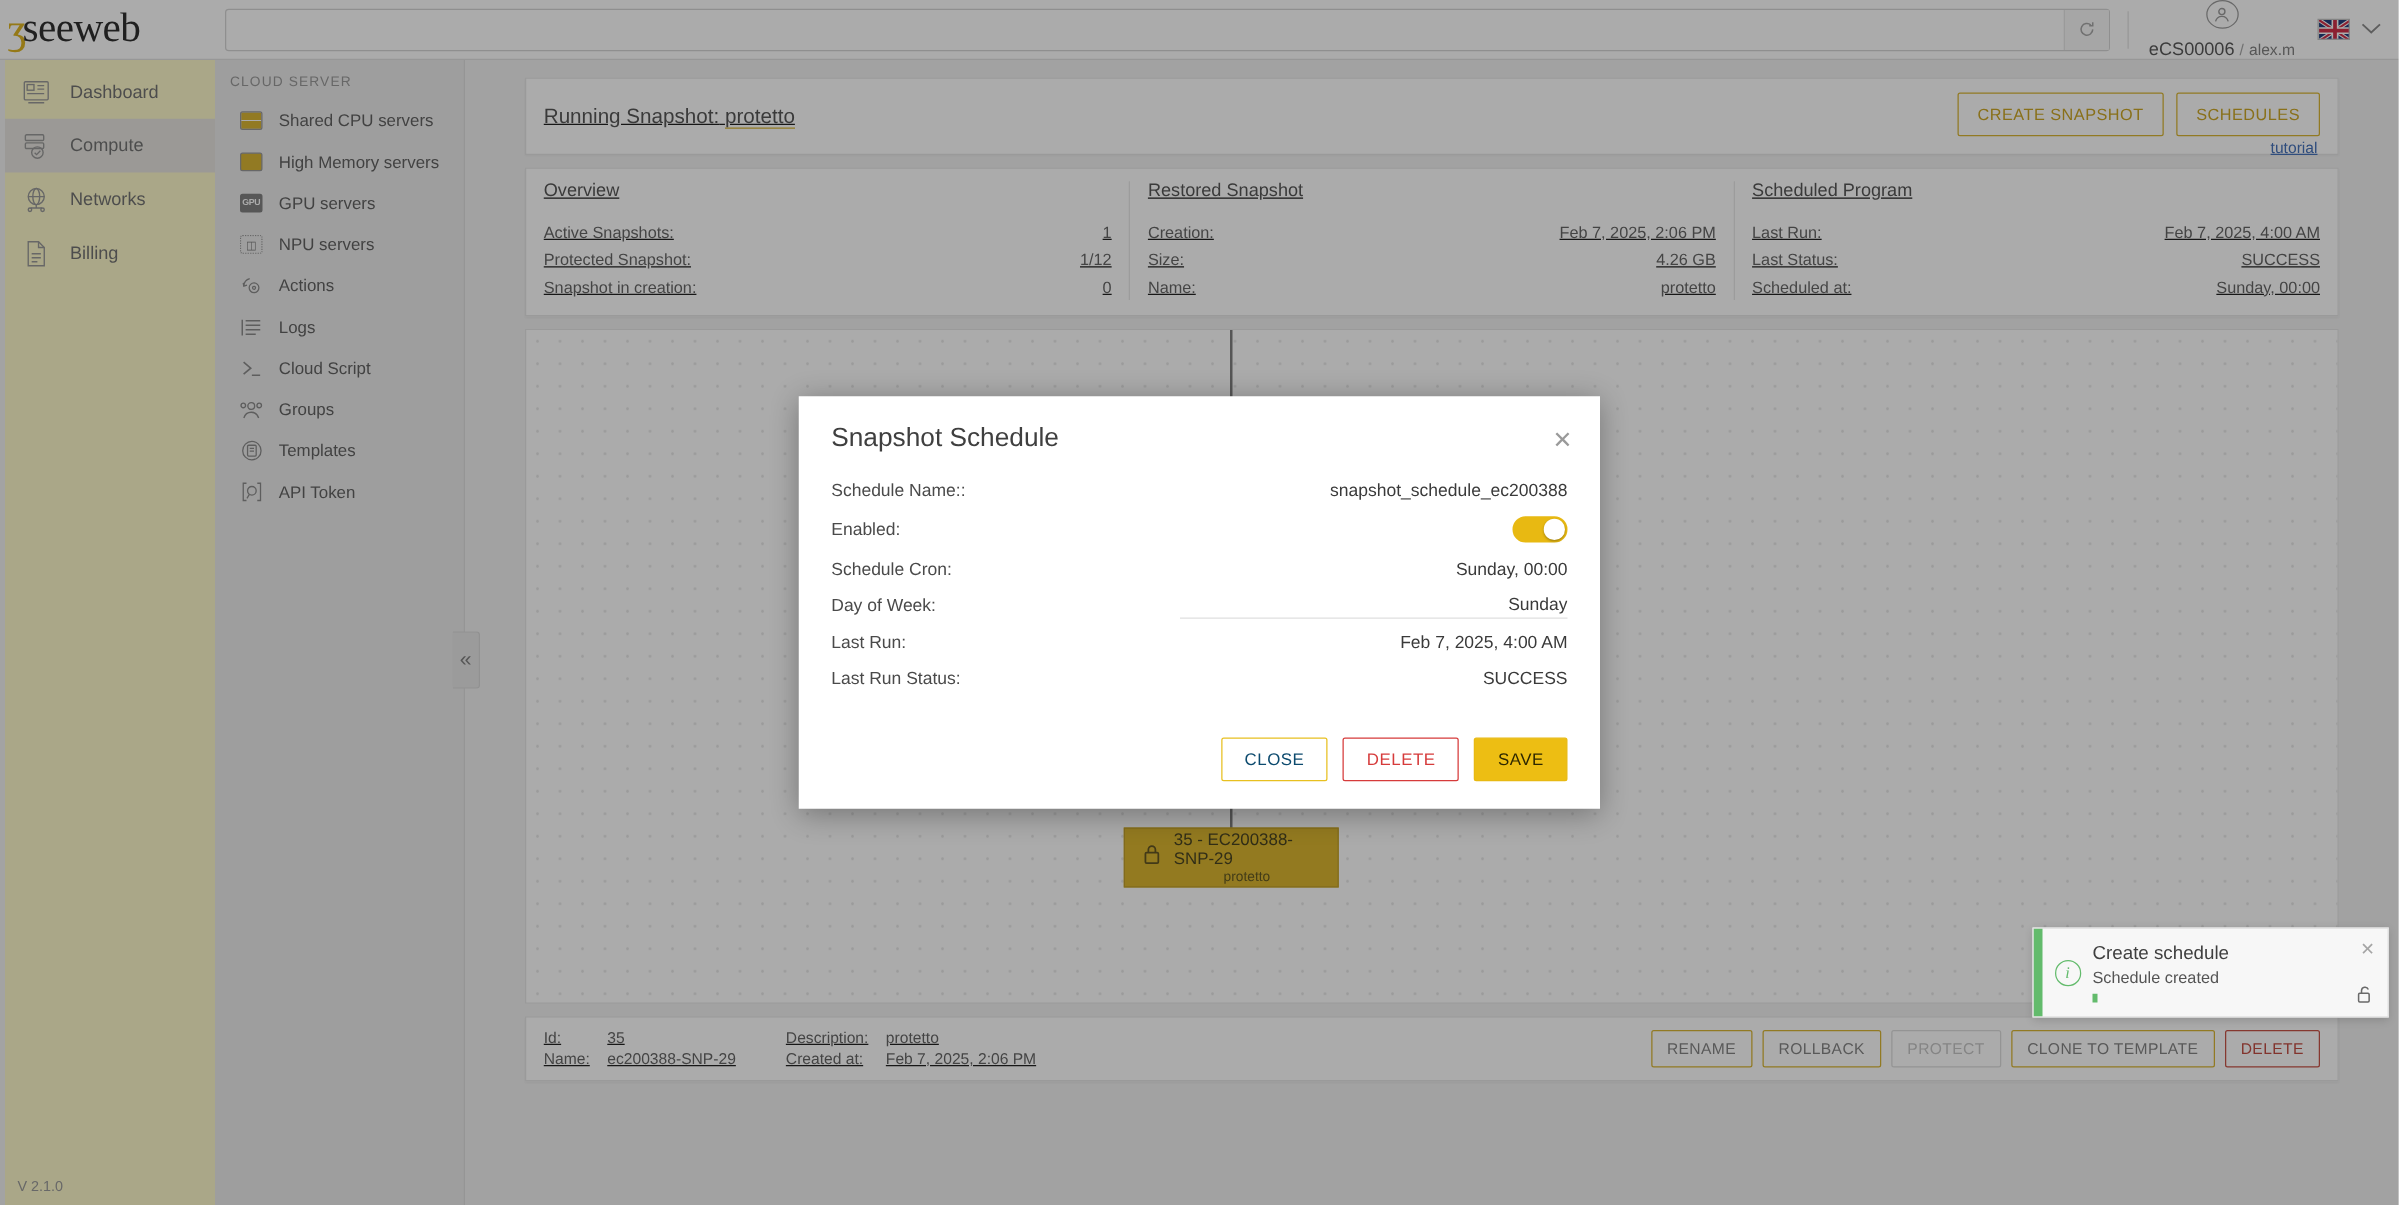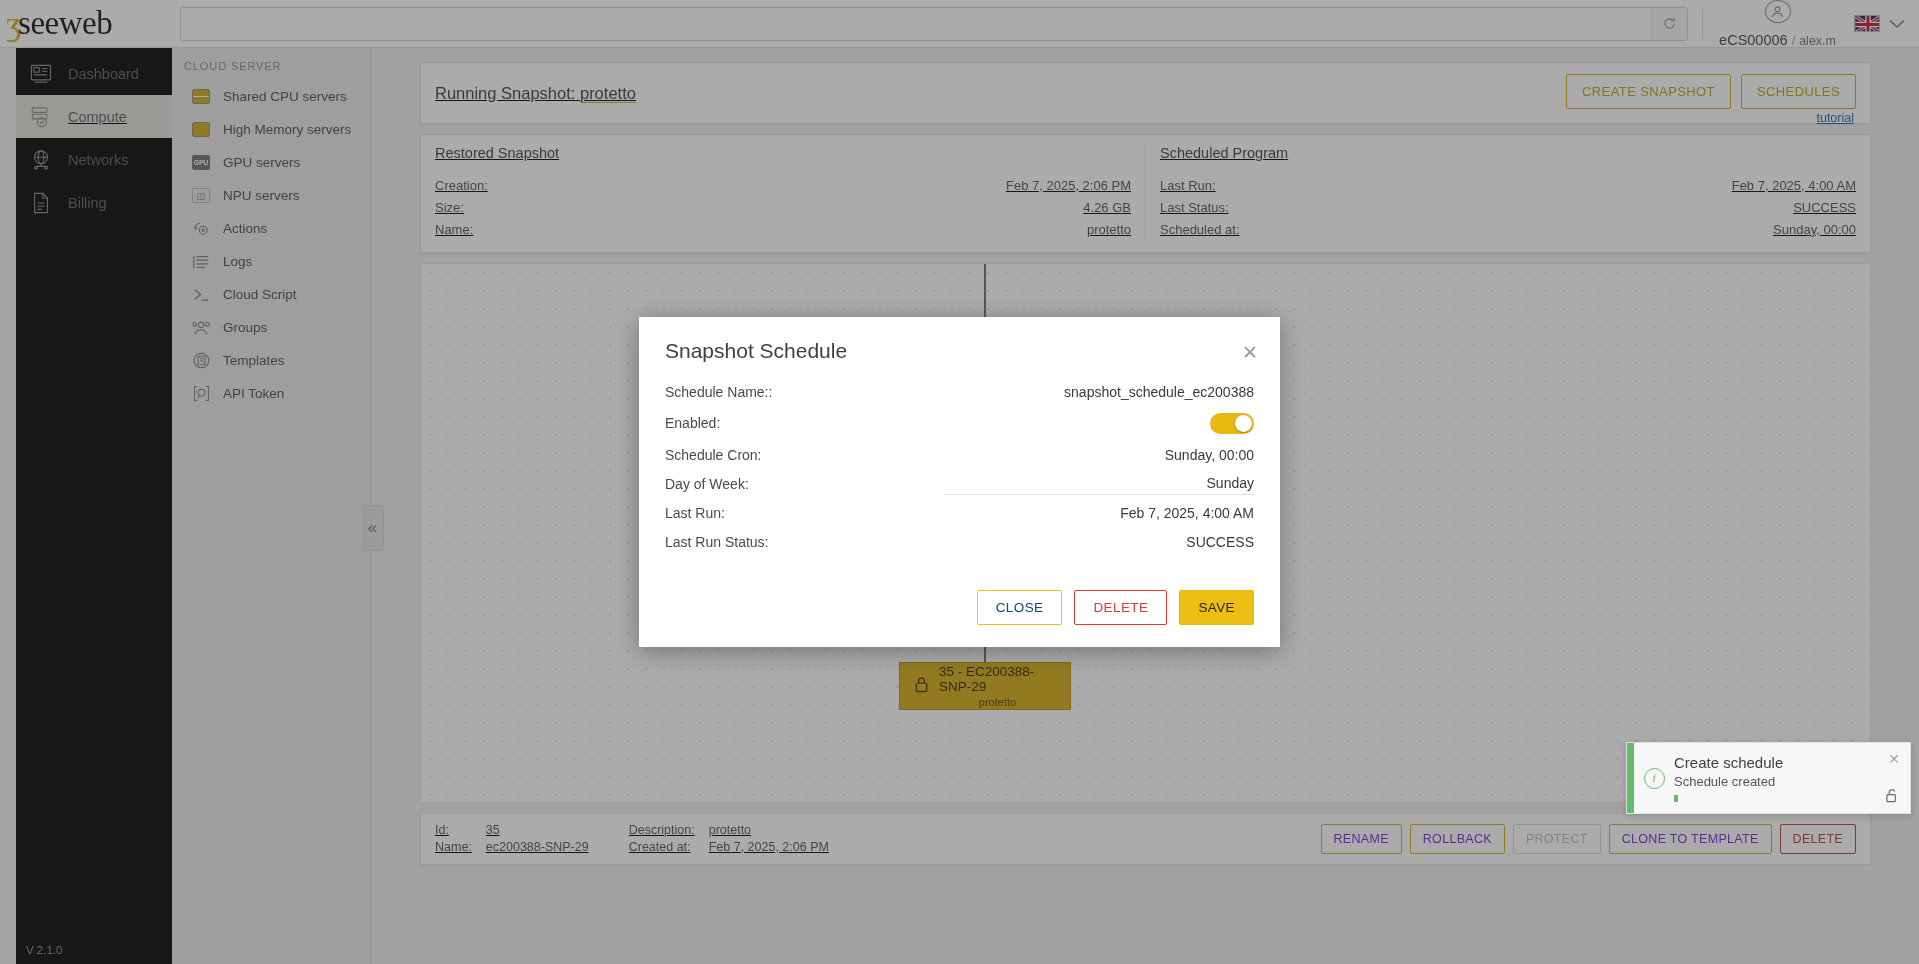--- a/index.html
+++ b/index.html
@@ -69,23 +69,23 @@
   .flag-uk {
     width: 26px; height: 17px; margin-left: 8px; cursor: pointer;
     position: relative; overflow: hidden; border: 1px solid #bbb;
   }
   .chev-down {
     margin: 0 14px 0 9px; color: #7a7a7a; font-size: 16px; cursor: pointer;
   }
 
   
   .leftnav {
-    position: absolute; top: 48px; left: 16px;
+    position: absolute; top: 48px; left: 4px;
     width: 172px; height: 916px;
-    background: #000000; border-right: 1px solid #dedede; text-decoration: underline;
+    background: #fef9c3; border-right: 1px solid #dedede;
   }
   .nav-item {
     height: 43px; display: flex; align-items: center; gap: 14px;
     padding-left: 12px; cursor: pointer; position: relative;
     color: #5e5e5e; font-size: 14.5px;
   }
   .nav-item.active { background: #e3e1db; }
   .nav-item.active::after {
     content: ""; position: absolute; right: 0; top: 4px; bottom: 4px;
     width: 3px; background: #e2b007;
@@ -228,21 +228,21 @@
   .detail-block .vals { display: flex; flex-direction: column; margin-left: 14px; }
   .detail-block span { font-size: 12.5px; color: #4f4f4f; line-height: 17px; white-space: nowrap; }
   .detail-block.b2 { margin-left: 40px; }
   .bottom-actions {
     position: absolute; right: 14px; display: flex; gap: 8px;
   }
   .btn-sm {
     font-family: "Liberation Sans", sans-serif;
     font-size: 12.5px; letter-spacing: 0.3px;
     padding: 7px 12px; background: transparent; cursor: pointer; border-radius: 2px;
-    border: 1px solid #d4ab16; color: #6d28d9;
+    border: 1px solid #d4ab16; color: #737373;
   }
   .btn-sm.disabled { border-color: #d8d8d8; color: #bdbdbd; cursor: default; }
   .btn-sm.danger { border-color: #c0392b; color: #b93226; }
 
   
   .overlay {
     position: absolute; inset: 0; background: rgba(55,55,55,0.42); z-index: 40;
   }
   .modal {
     position: absolute; left: 639px; top: 317px;
@@ -524,20 +524,35 @@
         <span class="snap-link">protetto</span>
       </div>
       <div class="header-actions">
         <button class="btn-outline">CREATE SNAPSHOT</button>
         <button class="btn-outline">SCHEDULES</button>
       </div>
       <span class="tutorial-link">tutorial</span>
     </div>
 
     <div class="panel info-panel">
+      <div class="info-col">
+        <h3>Overview</h3>
+        <div class="info-row">
+          <span>Active Snapshots:</span>
+          <span class="val">1</span>
+        </div>
+        <div class="info-row">
+          <span>Protected Snapshot:</span>
+          <span class="val">1/12</span>
+        </div>
+        <div class="info-row">
+          <span>Snapshot in creation:</span>
+          <span class="val">0</span>
+        </div>
+      </div>
 
       <div class="info-col">
         <h3>Restored Snapshot</h3>
         <div class="info-row">
           <span>Creation:</span>
           <span class="val">Feb 7, 2025, 2:06 PM</span>
         </div>
         <div class="info-row">
           <span>Size:</span>
           <span class="val">4.26 GB</span>

